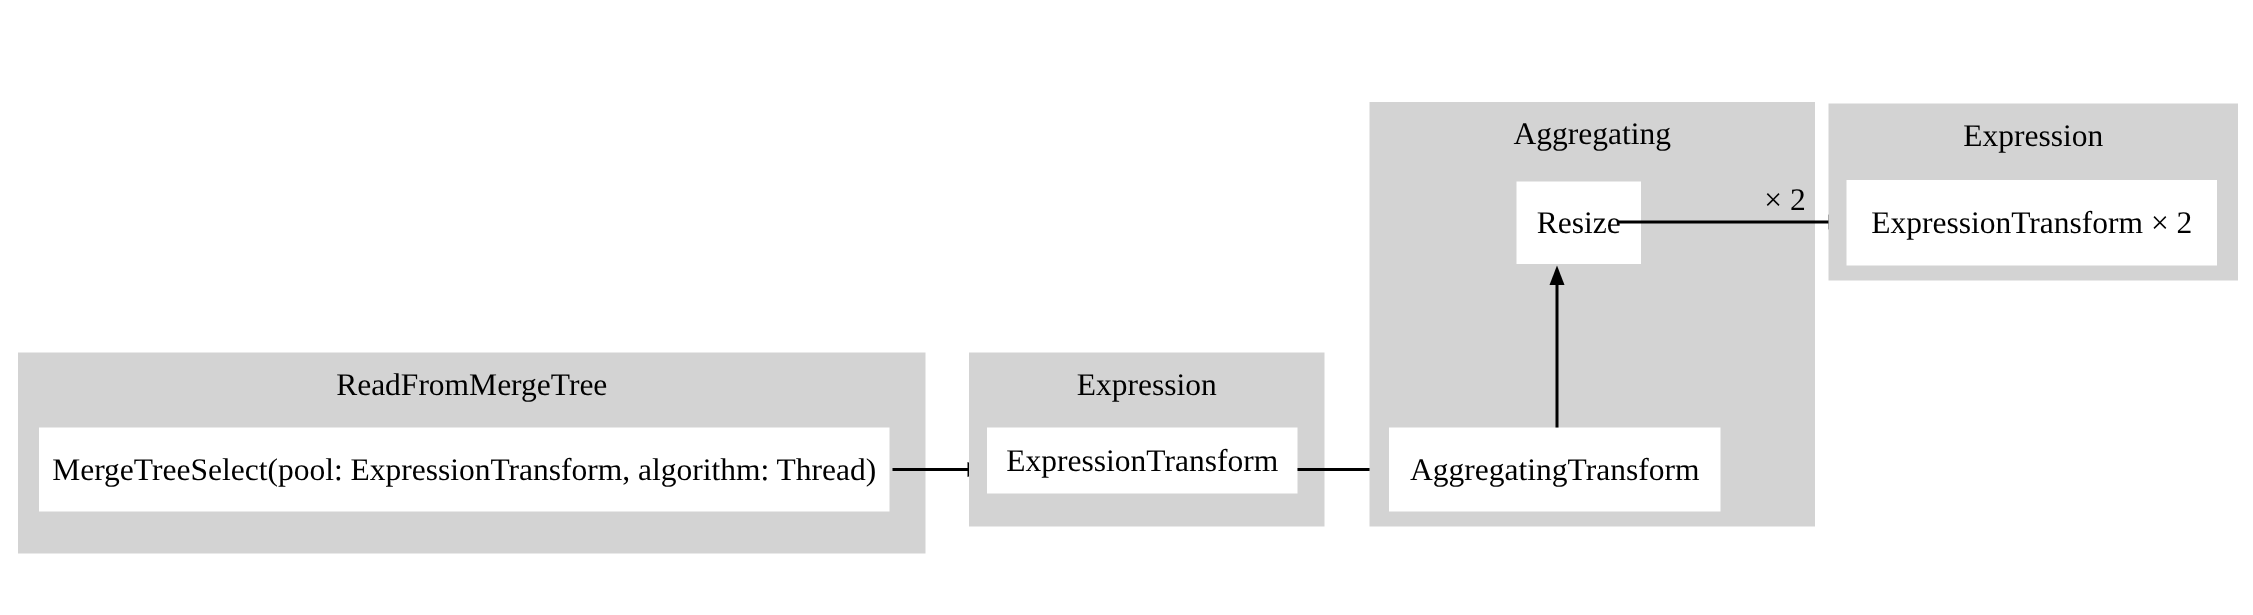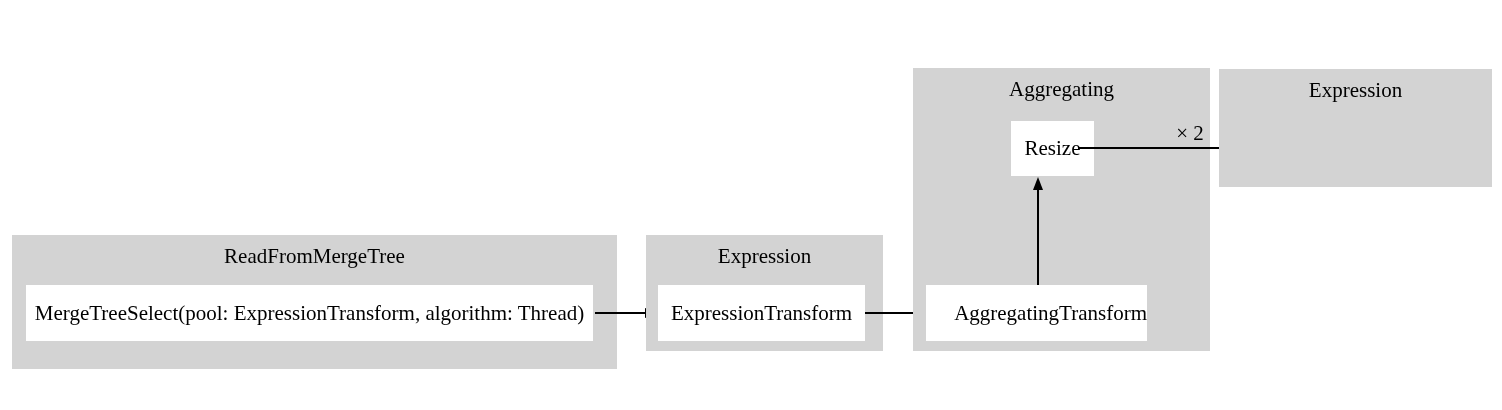--- a/index.html
+++ b/index.html
@@ -83,42 +83,45 @@
     <div class="node" style="left:14px; top:50px; width:567px; height:56px;">
       <span>MergeTreeSelect(pool: ExpressionTransform, algorithm: Thread)</span>
     </div>
   </div>
 
   <div class="edge-line-h" style="left:595px; top:312px; width:52px;"></div>
   <div class="arrowhead-right" style="left:645px; top:308px;"></div>
 
   <div class="cluster" style="left:646px; top:235px; width:237px; height:116px;">
     <div class="cluster-title">Expression</div>
-    <div class="node" style="left:12px; top:50px; width:207px; height:56px;">
+    <div class="node" style="left:12px; top:50px; width:207px; height:44px;">
       <span>ExpressionTransform</span>
     </div>
   </div>
 
   <div class="edge-line-h" style="left:865px; top:312px; width:51px;"></div>
   <div class="arrowhead-right" style="left:914px; top:308px;"></div>
 
   <div class="cluster" style="left:913px; top:68px; width:249px; height:283px;padding-left:48px;">
     <div class="cluster-title">Aggregating</div>
     <div class="node" style="left:82px; top:53px; width:83px; height:55px;margin-left:16px;">
       <span>Resize</span>
     </div>
-    <div class="node" style="left:13px; top:217px; width:221px; height:56px;justify-content:flex-end;">
+    <div class="node" style="left:13px; top:217px; width:221px; height:56px;">
       <span>AggregatingTransform</span>
     </div>
   </div>
 
   <div class="edge-line-v" style="left:1037px; top:189px; height:96px;"></div>
   <div class="arrowhead-up" style="left:1033px; top:177px;"></div>
 
   <div class="edge-line-h" style="left:1078px; top:147px; width:142px;"></div>
   <div class="arrowhead-right" style="left:1219px; top:143px;"></div>
   <div class="edge-label" style="left:1160px; top:121px; width:60px;">× 2</div>
 
   <div class="cluster" style="left:1219px; top:69px; width:273px; height:118px;">
     <div class="cluster-title">Expression</div>
+    <div class="node" style="left:12px; top:51px; width:247px; height:57px;">
+      <span>ExpressionTransform × 2</span>
+    </div>
   </div>
 
 </div>
 
 </body></html>

